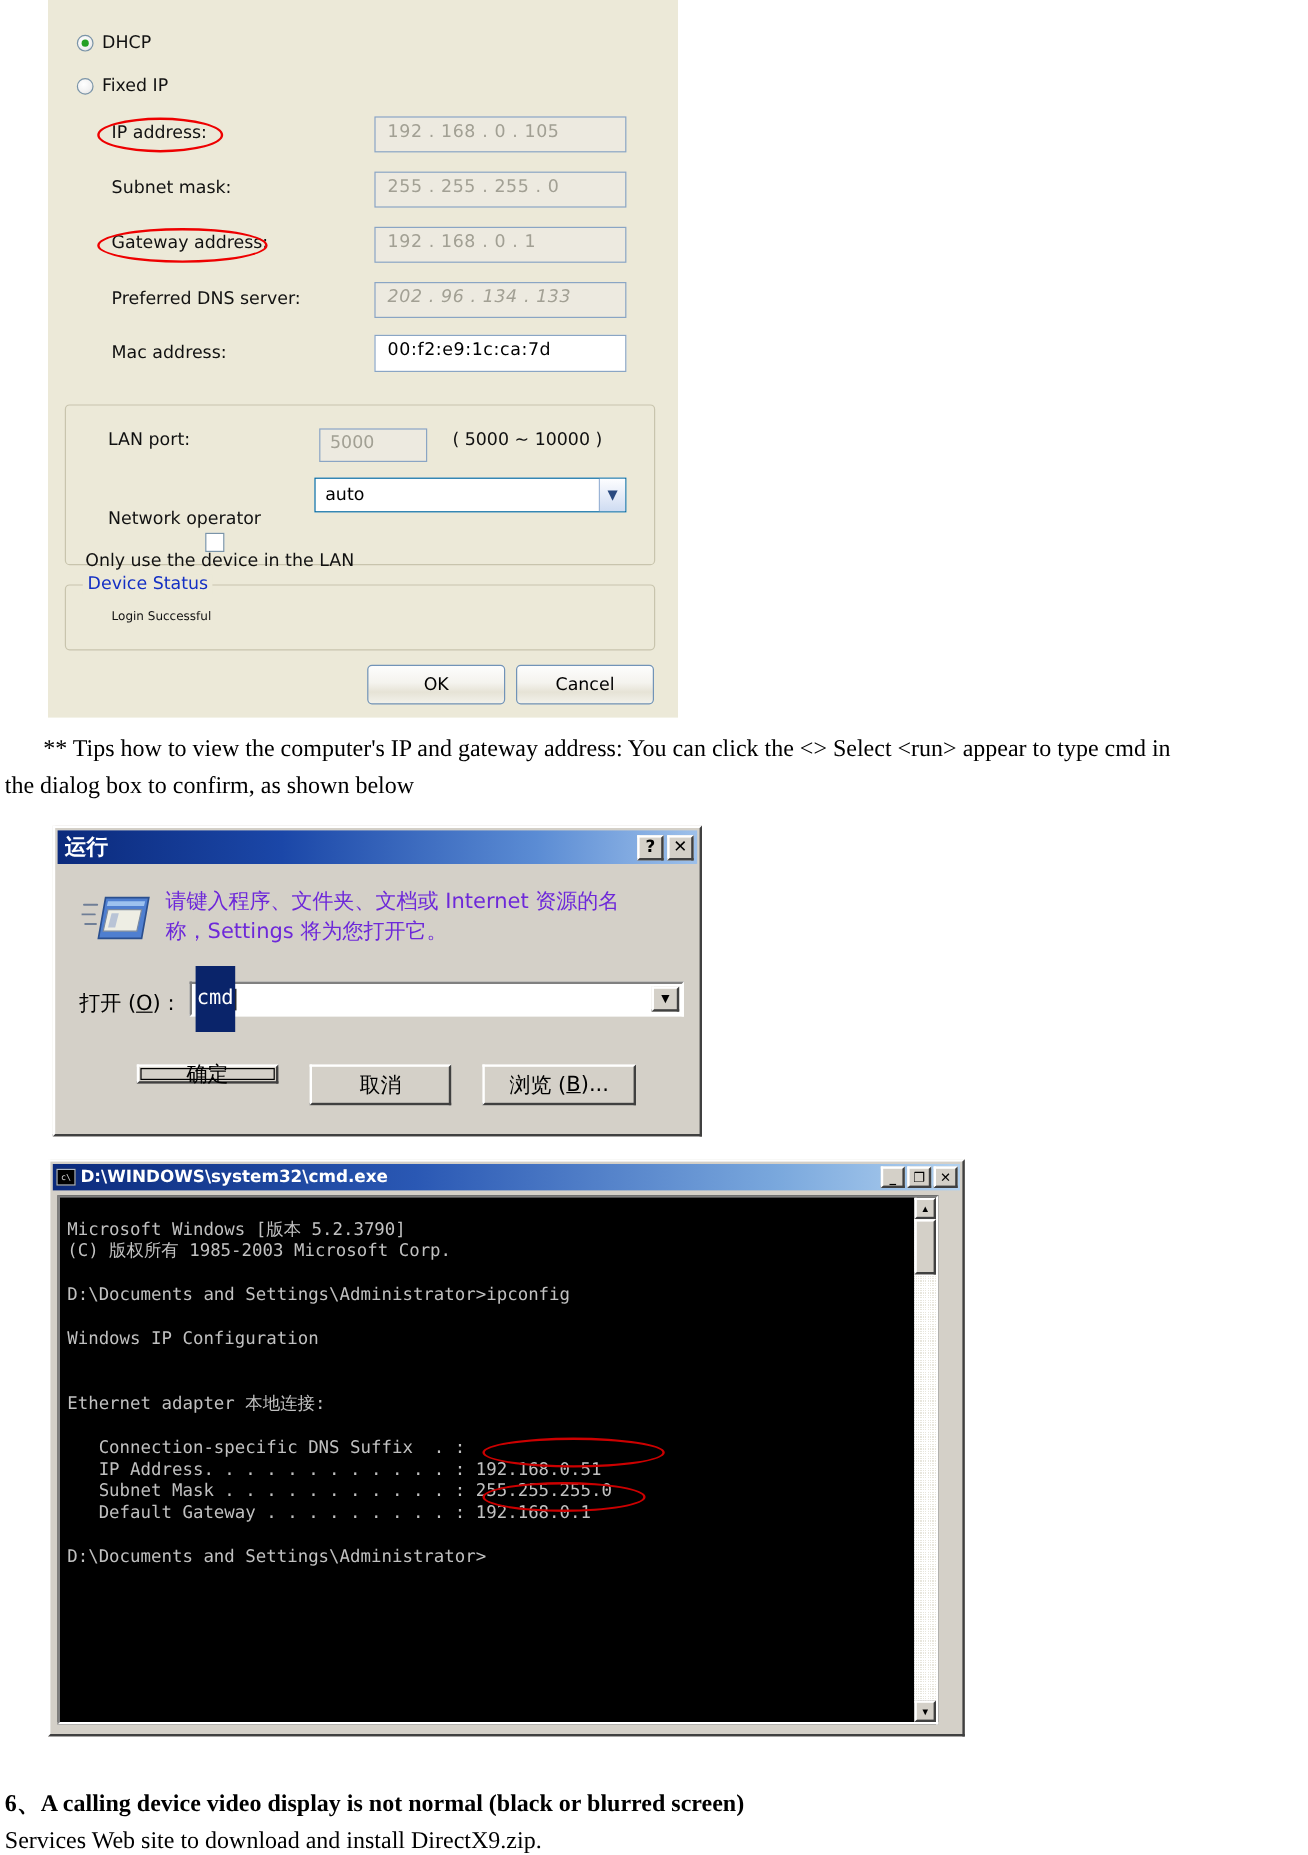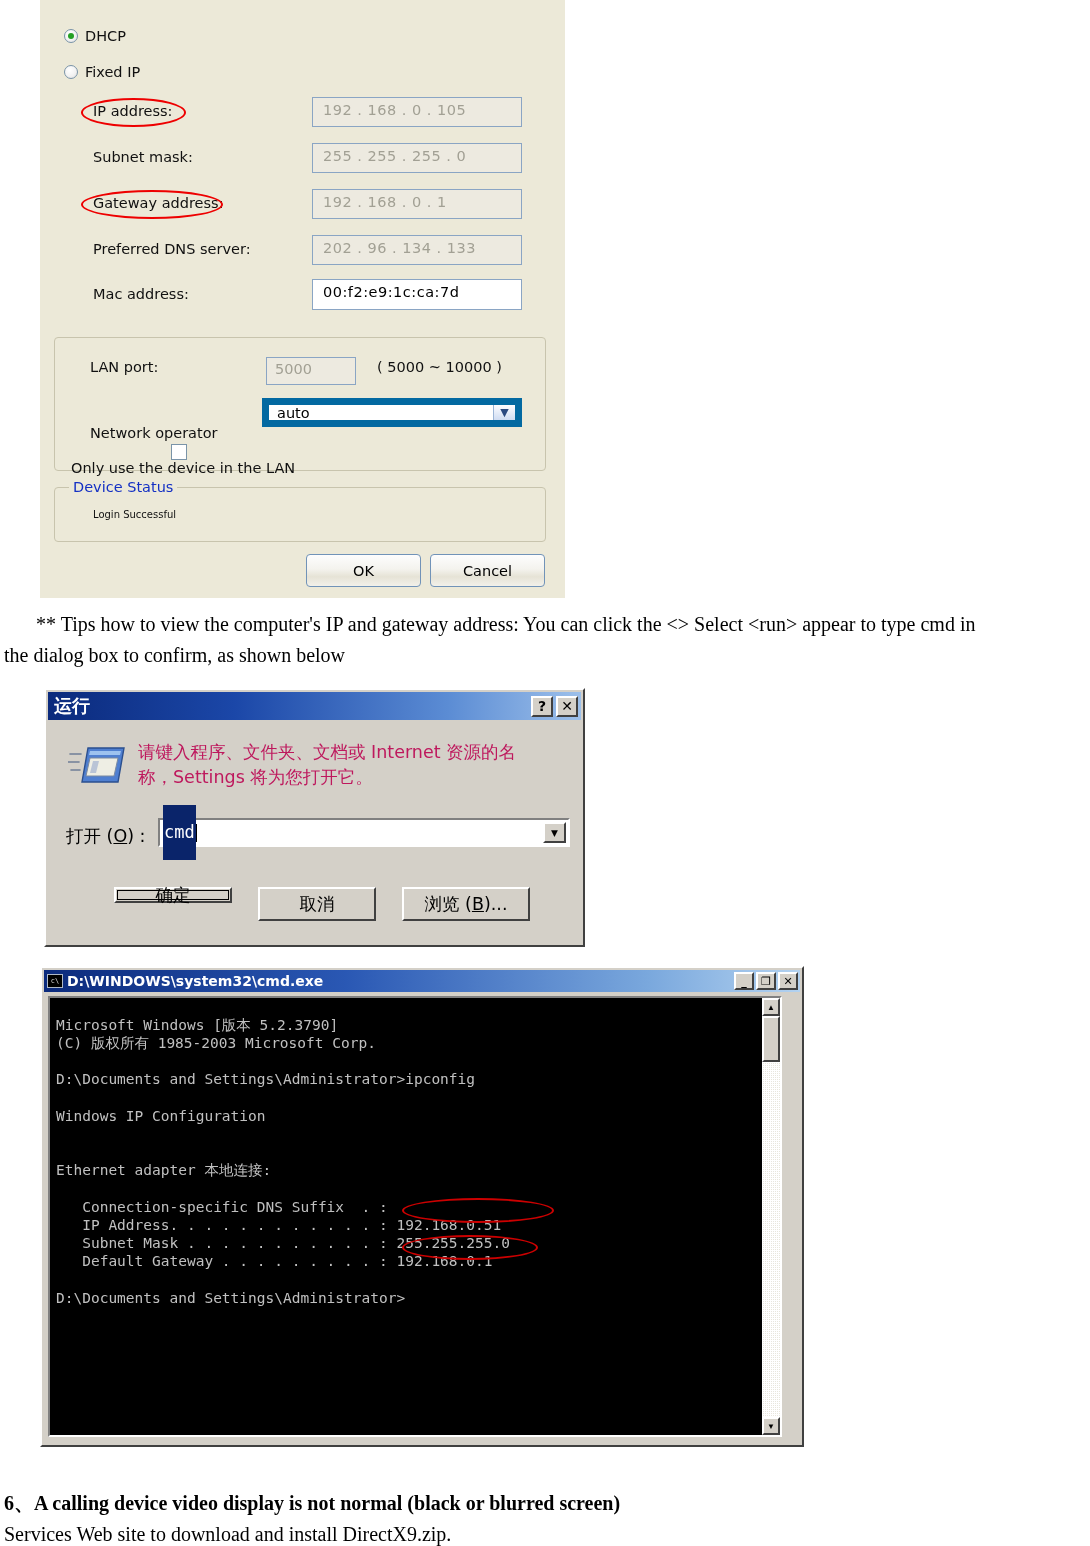--- a/index.html
+++ b/index.html
@@ -101,21 +101,21 @@
     border: 1px solid #8aa5c4;
     background: #edeae0;
     color: #a2a094;
     font-family: "DejaVu Sans", sans-serif;
     font-size: 14.5px;
     box-sizing: border-box;
     padding: 3px 8px 0 8px;
   }
   .combo {
     position: absolute;
-    border: 7px solid #0369a1;
+    border: 1px solid #0369a1;
     background: #ffffff;
     box-sizing: border-box;
     display: flex;
     align-items: center;
     justify-content: center;
   }
   .combo .combo-text {
     flex: 1;
     padding-left: 8px;
     font-size: 14.5px;
@@ -221,21 +221,21 @@
     position: absolute;
     left: 22px; top: 52px;
     width: 58px; height: 46px;
   }
   #run-prompt {
     position: absolute;
     left: 92px; top: 50px;
     width: 420px;
     font-size: 17.5px;
     line-height: 25px;
-    color: #be185d;
+    color: #6d28d9;
     font-family: "DejaVu Sans", sans-serif;
   }
   #run-open-label {
     position: absolute;
     left: 20px; top: 134px;
     font-size: 17.5px;
     color: #000;
   }
   #run-open-label u { text-decoration: underline; }
   #run-combo {
@@ -423,21 +423,21 @@
 
   <span class="field-label" style="left:53px; top:195px;">Gateway address:</span>
   <div class="annot-ellipse" style="left:41px; top:190px; width:142px; height:29px;"></div>
 
   <span class="field-label" style="left:53px; top:241px;">Preferred DNS server:</span>
   <span class="field-label" style="left:53px; top:286px;">Mac address:</span>
 
   <div class="ipbox" style="left:272px; top:97px; width:210px; height:30px;">192 . 168 .  0   . 105</div>
   <div class="ipbox" style="left:272px; top:143px; width:210px; height:30px;">255 . 255 . 255 .  0</div>
   <div class="ipbox" style="left:272px; top:189px; width:210px; height:30px;">192 . 168 .  0   .  1</div>
-  <div class="ipbox" style="left:272px; top:235px; width:210px; height:30px;">202 .  96  . 134 . 133</div>
+  <div class="ipbox" style="left:272px; top:235px; width:210px; height:30px;font-style:italic;">202 .  96  . 134 . 133</div>
   <div class="ipbox enabled" style="left:272px; top:279px; width:210px; height:31px;">00:f2:e9:1c:ca:7d</div>
 
   <div class="groupbox" id="grp-net"></div>
 
   <span class="field-label" style="left:50px; top:359px;">LAN port:</span>
   <div class="smallbox" style="left:226px; top:357px; width:90px; height:28px;">5000</div>
   <span class="field-label" style="left:337px; top:359px;">( 5000 ~ 10000 )</span>
 
   <span class="field-label" style="left:50px; top:425px;">Network operator</span>
   <div class="combo" style="left:222px; top:398px; width:260px; height:29px;">

